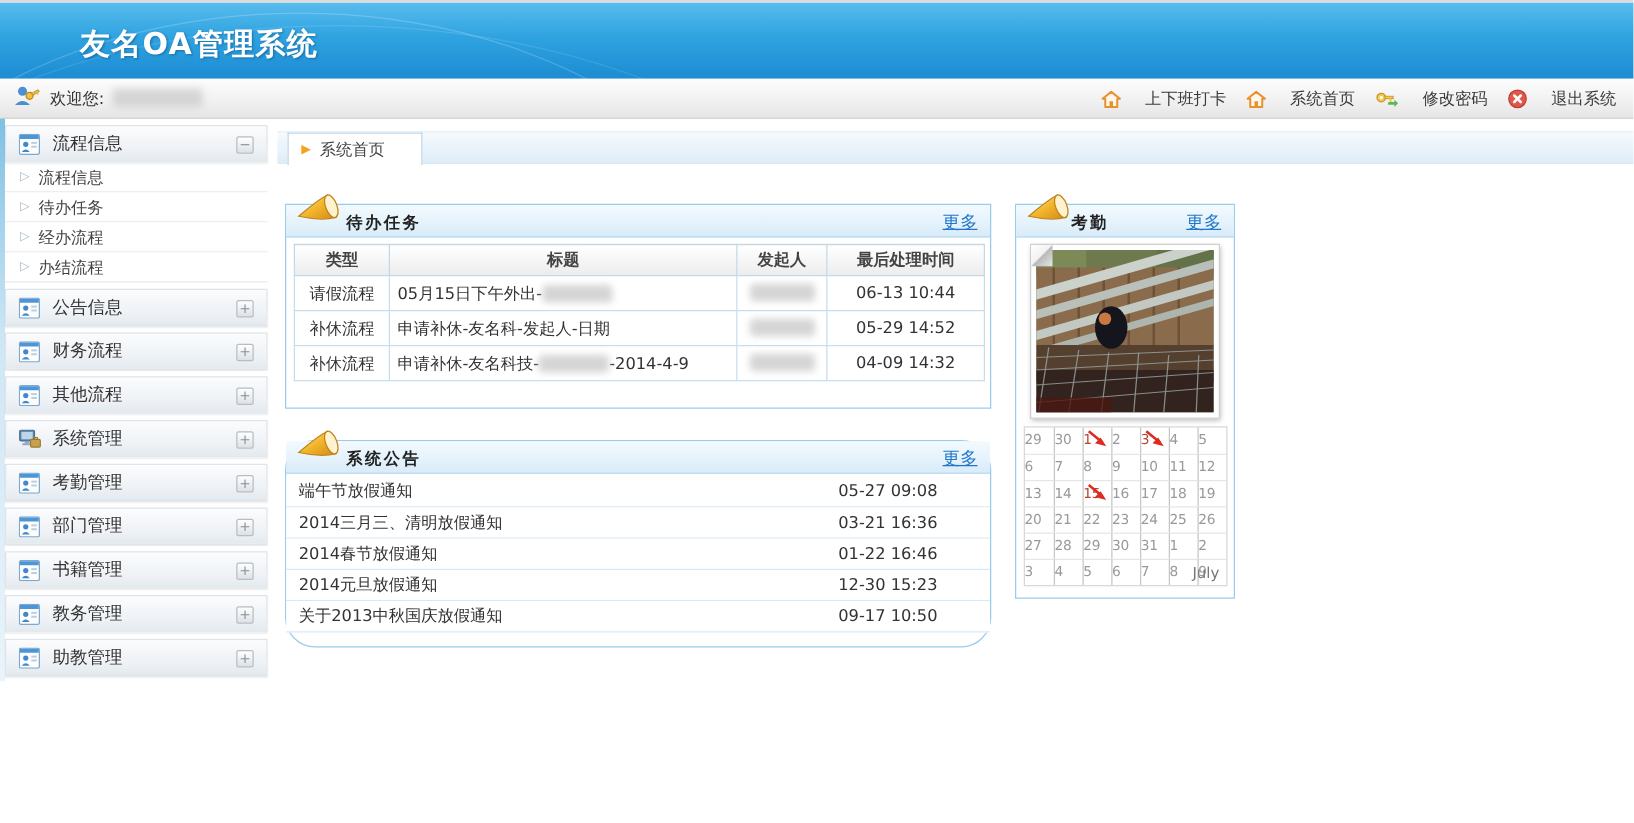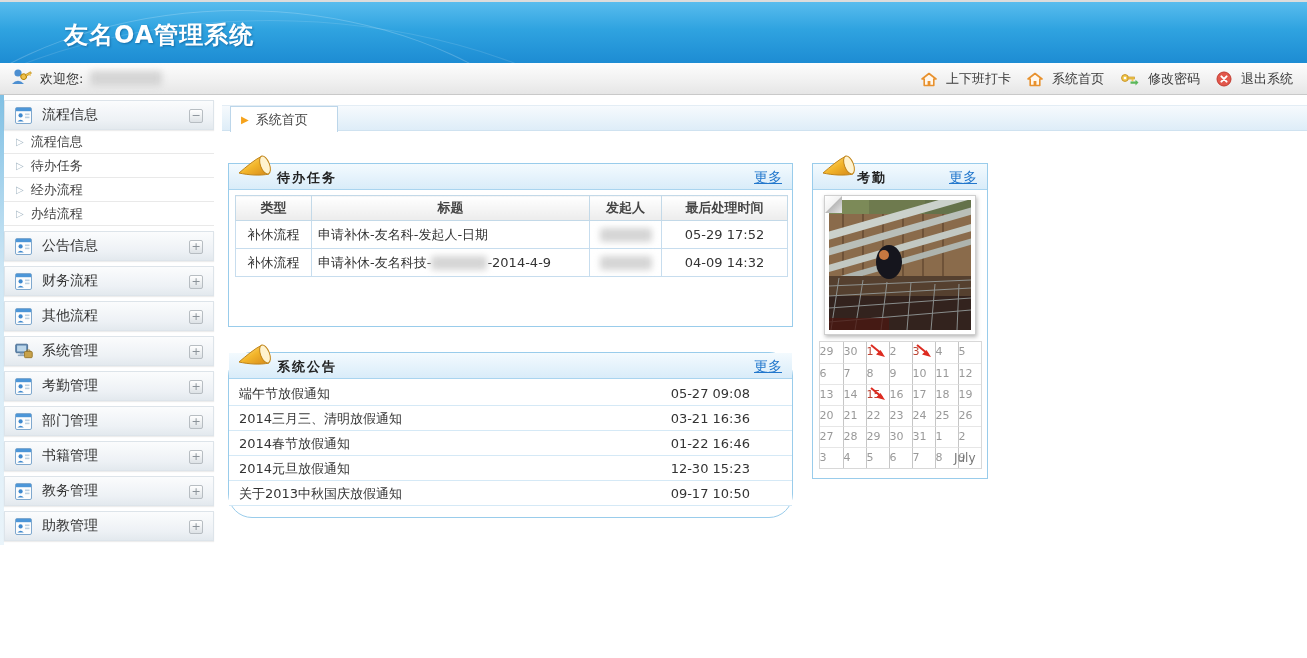--- a/index.html
+++ b/index.html
@@ -18,21 +18,21 @@
     letter-spacing:1px; text-shadow:1px 1px 2px rgba(0,60,110,0.45); }
 
   
   .welcome-bar { position:absolute; left:0; top:63px; width:1307px; height:32px;
     background:linear-gradient(180deg,#FDFDFD 0%,#F0F0F0 60%,#E6E6E6 100%);
     border-bottom:1px solid #C9C9C9; display:flex; align-items:center; font-size:13px; color:#333; }
   .welcome-left { display:flex; align-items:center; gap:7px; padding-left:10px; }
   .blur { display:inline-block; background:#D5D5D5; filter:blur(3px); border-radius:3px; }
   .name-blur { width:72px; height:15px; }
   .top-links { position:absolute; right:14px; top:0; height:32px; display:flex; align-items:center; gap:16px; }
-  .top-link { display:flex; align-items:center; gap:9px; color:#3A3A3A; font-size:13px; cursor:pointer; text-decoration:none; }
+  .top-link { display:flex; align-items:center; gap:19px; color:#3A3A3A; font-size:13px; cursor:pointer; text-decoration:none; }
   .top-link svg { display:block; }
 
   
   .left-strip { position:absolute; left:0; top:95px; width:4px; height:450px;
     background:linear-gradient(180deg,#7FC0E4,#CFE7F5 40%,#EAF4FA); }
   .sidebar { position:absolute; left:4px; top:100px; width:210px; }
   .side-section { margin-bottom:5px; }
   .side-header { position:relative; height:30px; display:flex; align-items:center;
     background:linear-gradient(180deg,#FBFCFD 0%,#EDF1F5 70%,#E3E9EE 100%);
     border:1px solid #DDE4EA; box-shadow:0 1px 1px rgba(0,0,0,0.07); cursor:pointer; }
@@ -386,24 +386,30 @@
       <thead>
         <tr>
           <th class="col-type">类型</th>
           <th>标题</th>
           <th class="col-init">发起人</th>
           <th class="col-time">最后处理时间</th>
         </tr>
       </thead>
       <tbody id="todo-body">
           <tr>
+            <td class="col-type">请假流程</td>
+            <td>05月15日下午外出-<span class="blur title-blur"></span></td>
+            <td class="col-init"><span class="blur init-blur"></span></td>
+            <td class="col-time">06-13 10:44</td>
+          </tr>
+          <tr>
             <td class="col-type">补休流程</td>
             <td>申请补休-友名科-发起人-日期</td>
             <td class="col-init"><span class="blur init-blur"></span></td>
-            <td class="col-time">05-29 17:52</td>
+            <td class="col-time">05-29 14:52</td>
           </tr>
           <tr>
             <td class="col-type">补休流程</td>
             <td>申请补休-友名科技-<span class="blur title-blur"></span>-2014-4-9</td>
             <td class="col-init"><span class="blur init-blur"></span></td>
             <td class="col-time">04-09 14:32</td>
           </tr>
         </tbody>
     </table>
   </div>

